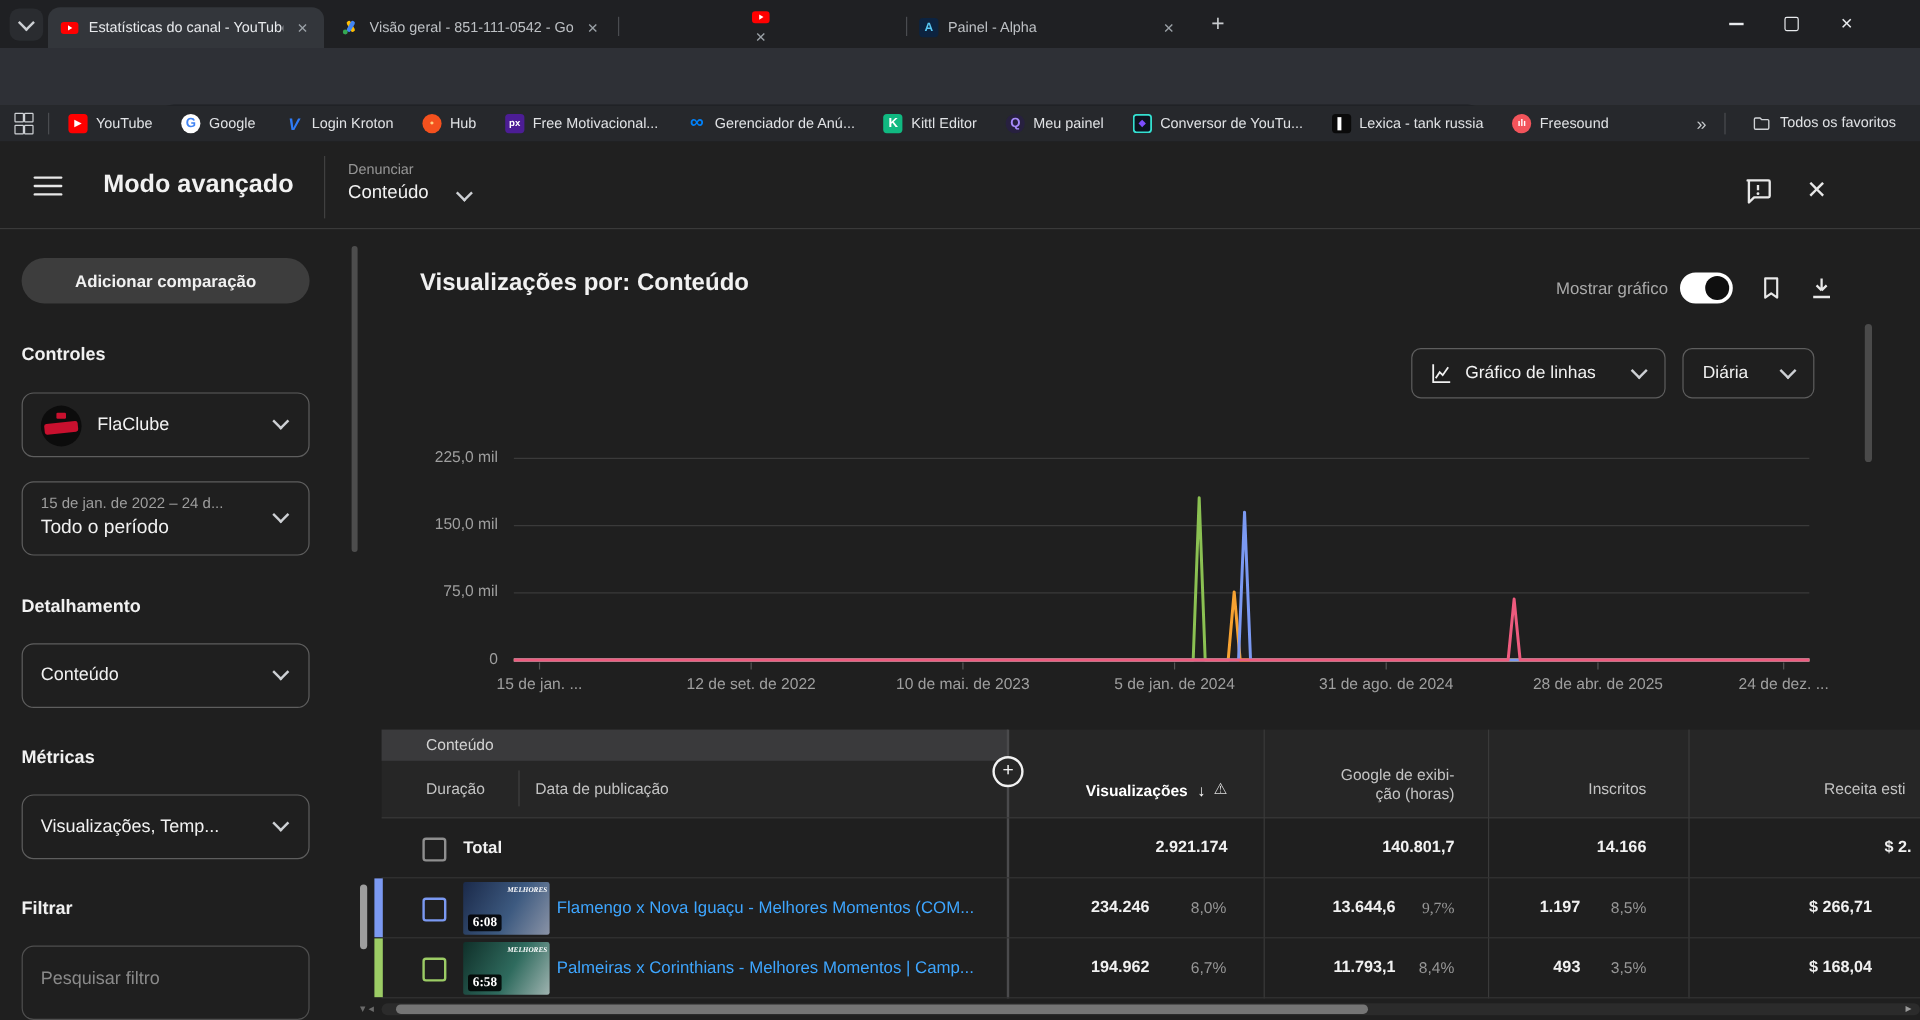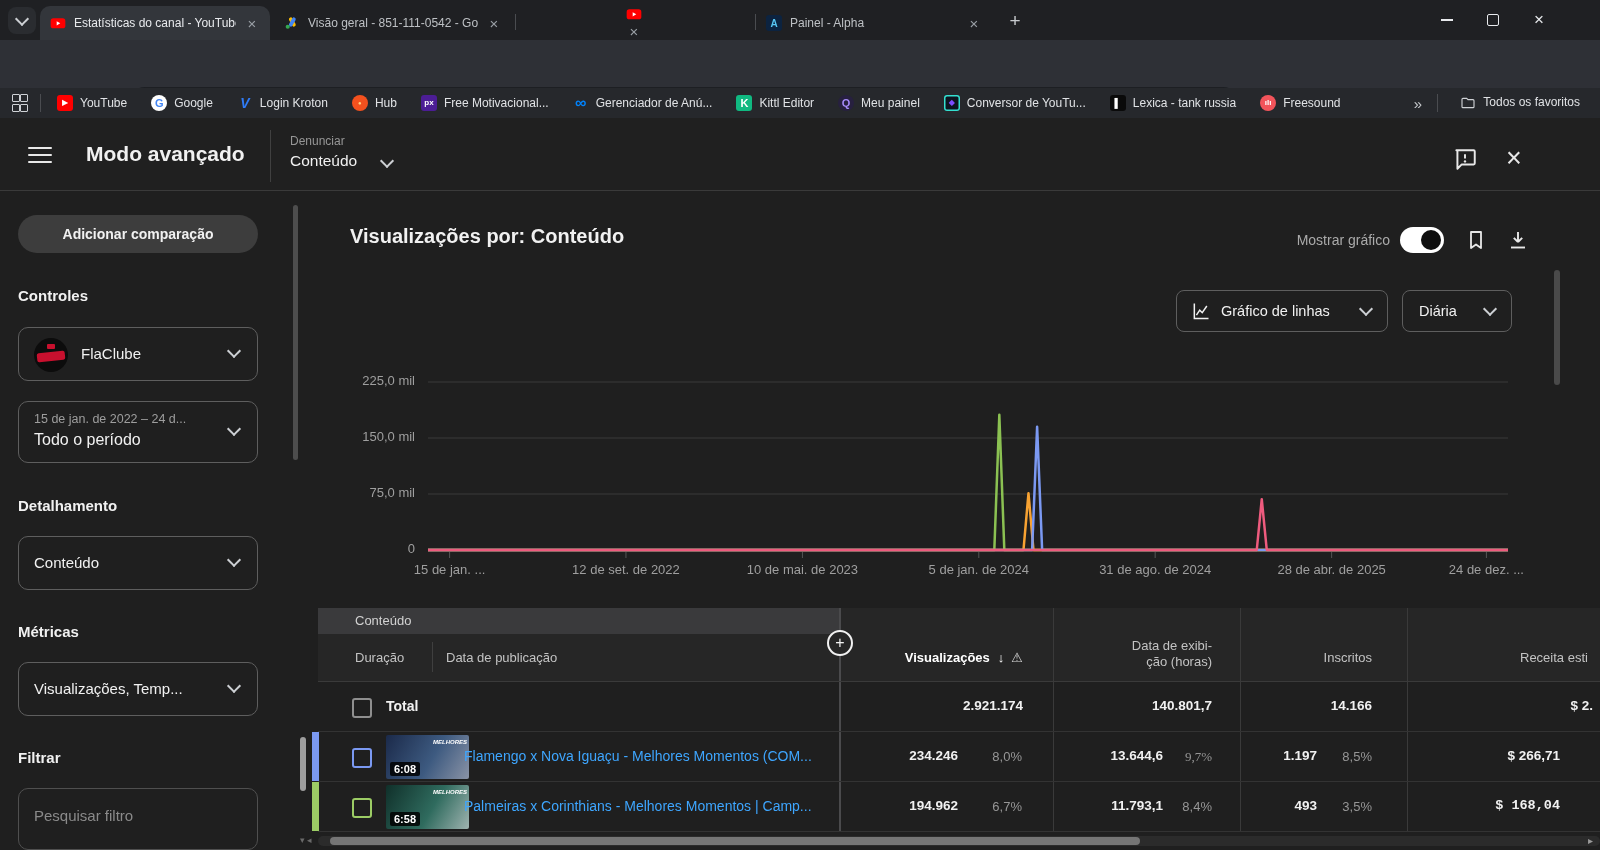--- a/index.html
+++ b/index.html
@@ -42,21 +42,21 @@
   .vdiv{position:absolute;left:270px;top:130px;width:1px;height:52px;background:#404040;}
   .selbox{box-sizing:border-box;border:1px solid #5e5e5e;border-radius:10px;background:transparent;}
   .heading{font-size:15px;font-weight:bold;color:#f1f1f1;}
   .ylabel{position:absolute;width:85px;text-align:right;font-size:13px;color:#9f9f9f;}
   .xlabel{position:absolute;top:0;transform:translateX(-50%);font-size:13px;color:#9f9f9f;white-space:nowrap;}
   .cellnum{position:absolute;text-align:right;font-size:13.5px;font-weight:600;color:#f1f1f1;}
   .cellpct{position:absolute;text-align:right;font-size:13px;color:#969696;}
   .colhead{position:absolute;text-align:right;font-size:13px;color:#c3c3c3;}
   .rowtitle{position:absolute;font-size:14px;white-space:nowrap;overflow:hidden;}
   .checkbox{position:absolute;width:16px;height:16px;border:2px solid #8f8f8f;border-radius:3px;}
-  .thumb{position:absolute;width:83px;height:44px;border-radius:2px;overflow:hidden;}
+  .thumb{position:absolute;width:72px;height:44px;border-radius:2px;overflow:hidden;font-family:Liberation Serif, serif;}
   .thumb .dur{position:absolute;left:4px;bottom:3px;background:rgba(0,0,0,.85);color:#fff;font-size:11px;font-weight:bold;padding:1px 4px;border-radius:2px;}
   .thumb .melhores{position:absolute;right:2px;top:4px;color:#fff;font-size:6px;font-weight:bold;font-style:italic;}
   .toggle{position:absolute;width:44px;height:26px;border-radius:13px;background:#fff;}
   .toggle .knob{position:absolute;right:3px;top:3px;width:20px;height:20px;border-radius:50%;background:#0f0f0f;}
   .ctrlbtn{position:absolute;height:42px;box-sizing:border-box;border:1px solid #5e5e5e;border-radius:8px;display:flex;align-items:center;color:#f1f1f1;font-size:14.5px;}
 </style>
 </head>
 <body>
 
 <div class="screen">
@@ -388,21 +388,21 @@
     <div class="abs" style="left:355px;top:650px;font-size:13px;color:#c3c3c3;">Duração</div>
     <div class="abs" style="left:432px;top:642px;width:1px;height:30px;background:#3f3f3f;"></div>
     <div class="abs" style="left:446px;top:650px;font-size:13px;color:#c3c3c3;">Data de publicação</div>
 
     <div class="abs" style="left:845px;top:650px;width:178px;display:flex;justify-content:flex-end;align-items:center;font-size:13px;font-weight:bold;color:#ffffff;">
       <span>Visualizações</span>
       <span style="margin-left:8px;font-weight:normal;">↓</span>
       <span style="margin-left:7px;font-weight:normal;color:#dddddd;">⚠</span>
     </div>
     <div class="colhead" style="left:1058px;top:638px;width:154px;line-height:16px;">
-      <span>Data de exibi-</span><br>
+      <span>Google de exibi-</span><br>
       <span>ção (horas)</span>
     </div>
     <div class="colhead" style="left:1240px;top:650px;width:132px;">Inscritos</div>
     <div class="colhead" style="left:1520px;top:650px;width:200px;text-align:left;">Receita esti</div>
 
     <div class="abs" style="left:839px;top:608px;width:2px;height:224px;background:#4a4a4c;"></div>
     <div class="abs" style="left:1053px;top:608px;width:1px;height:224px;background:#3a3a3a;"></div>
     <div class="abs" style="left:1240px;top:608px;width:1px;height:224px;background:#3a3a3a;"></div>
     <div class="abs" style="left:1407px;top:608px;width:1px;height:224px;background:#3a3a3a;"></div>
     <div class="abs" style="left:827px;top:630px;width:26px;height:26px;border-radius:50%;border:2px solid #f1f1f1;background:#262626;box-sizing:border-box;display:flex;align-items:center;justify-content:center;color:#f1f1f1;font-size:16px;line-height:16px;">+</div>
@@ -445,21 +445,21 @@
         <span class="melhores">MELHORES</span>
         <span class="dur">6:58</span>
       </div>
       <div class="rowtitle" style="left: 464px; top: 798px; width: 372px; color: rgb(62, 166, 255);">Palmeiras x Corinthians - Melhores Momentos | Camp...</div>
       <div class="cellnum" style="left:845px;top:798px;width:113px;">194.962</div>
       <div class="cellpct" style="left:958px;top:799px;width:64px;">6,7%</div>
       <div class="cellnum" style="left:1058px;top:798px;width:105px;">11.793,1</div>
       <div class="cellpct" style="left:1163px;top:799px;width:49px;">8,4%</div>
       <div class="cellnum" style="left:1240px;top:798px;width:77px;">493</div>
       <div class="cellpct" style="left:1317px;top:799px;width:55px;">3,5%</div>
-      <div class="cellnum" style="left:1407px;top:798px;width:153px;font-family:Liberation Mono, monospace;">$ 168,04</div>
+      <div class="cellnum" style="left:1407px;top:798px;width:153px;">$ 168,04</div>
     </div>
 
     <div class="abs" style="left:300px;top:737px;width:6px;height:54px;border-radius:3px;background:#9e9e9e;"></div>
     <div class="abs" style="left:318px;top:836px;width:1282px;height:10px;border-radius:5px;background:#2b2b2b;"></div>
     <div class="abs" style="left:330px;top:837px;width:810px;height:8px;border-radius:4px;background:#757575;"></div>
     <div class="abs" style="left:1588px;top:835px;color:#9a9a9a;font-size:10px;">▸</div>
     <div class="abs" style="left:300px;top:835px;color:#6a6a6a;font-size:9px;">▾ ◂</div>
   </div>
 
 </div>

